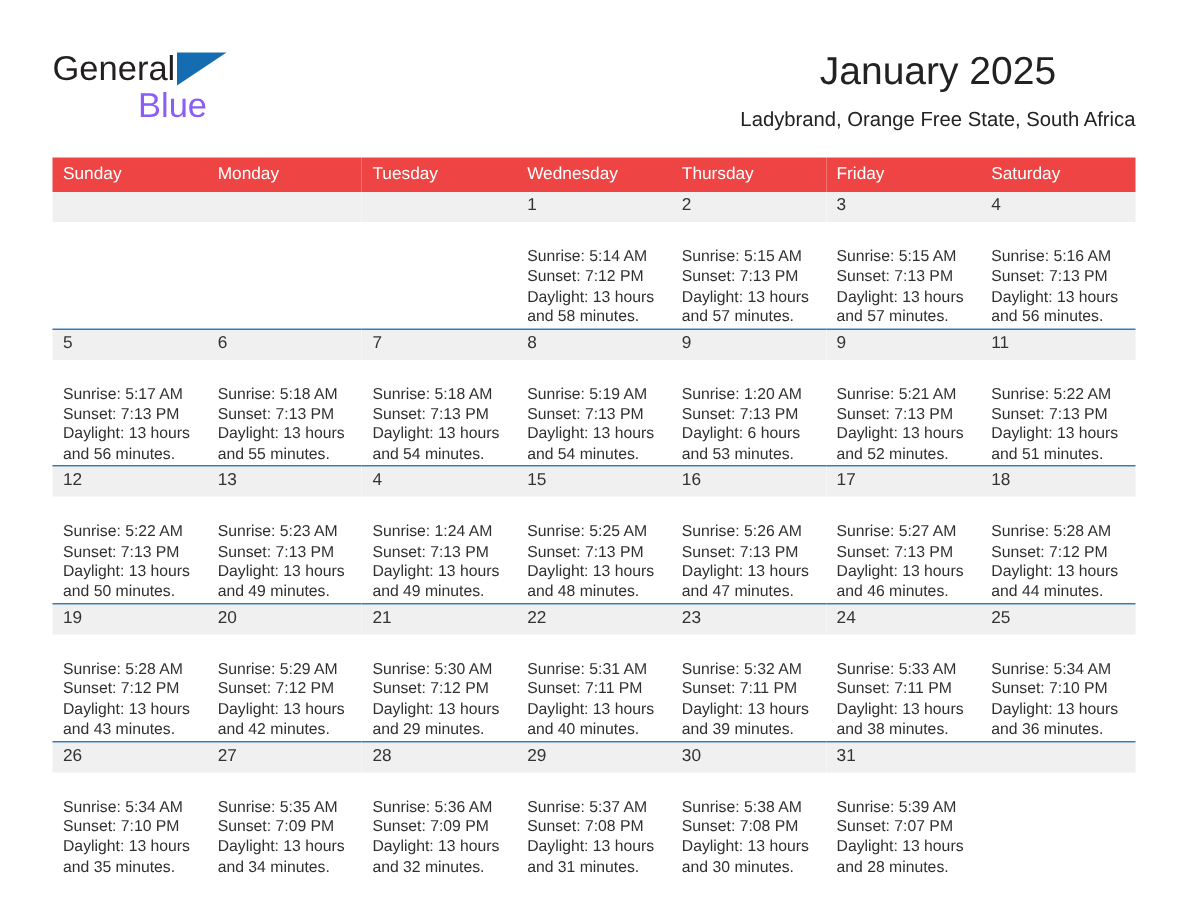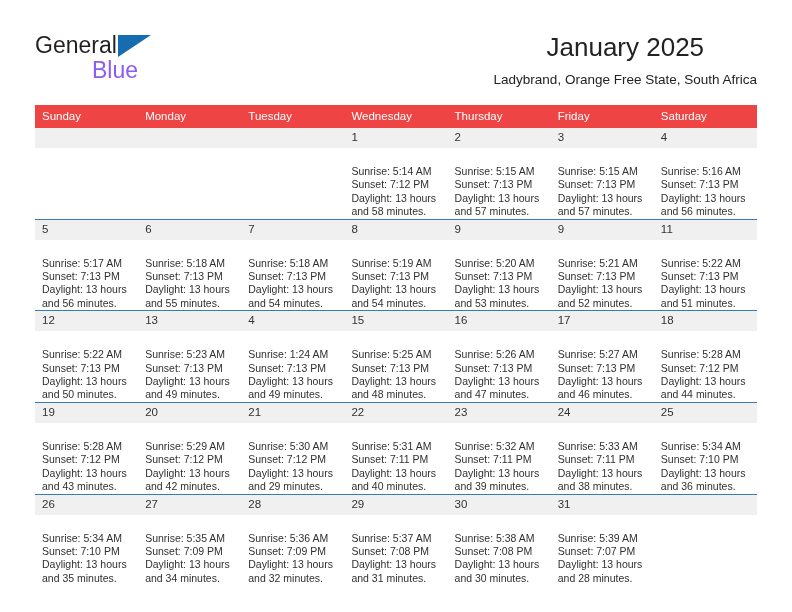--- a/index.html
+++ b/index.html
@@ -231,23 +231,23 @@
             <div class="daynum">8</div>
             <div class="info">
               <div>Sunrise: 5:19 AM</div>
               <div>Sunset: 7:13 PM</div>
               <div>Daylight: 13 hours and 54 minutes.</div>
             </div>
           </td>
           <td>
             <div class="daynum">9</div>
             <div class="info">
-              <div>Sunrise: 5:20 AM</div>
-              <div>Sunset: 7:13 PM</div>
-              <div>Daylight: 13 hours and 53 minutes.</div>
+              <div>Sunrise: 1:20 AM</div>
+              <div>Sunset: 7:13 PM</div>
+              <div>Daylight: 6 hours and 53 minutes.</div>
             </div>
           </td>
           <td>
             <div class="daynum">9</div>
             <div class="info">
               <div>Sunrise: 5:21 AM</div>
               <div>Sunset: 7:13 PM</div>
               <div>Daylight: 13 hours and 52 minutes.</div>
             </div>
           </td>

